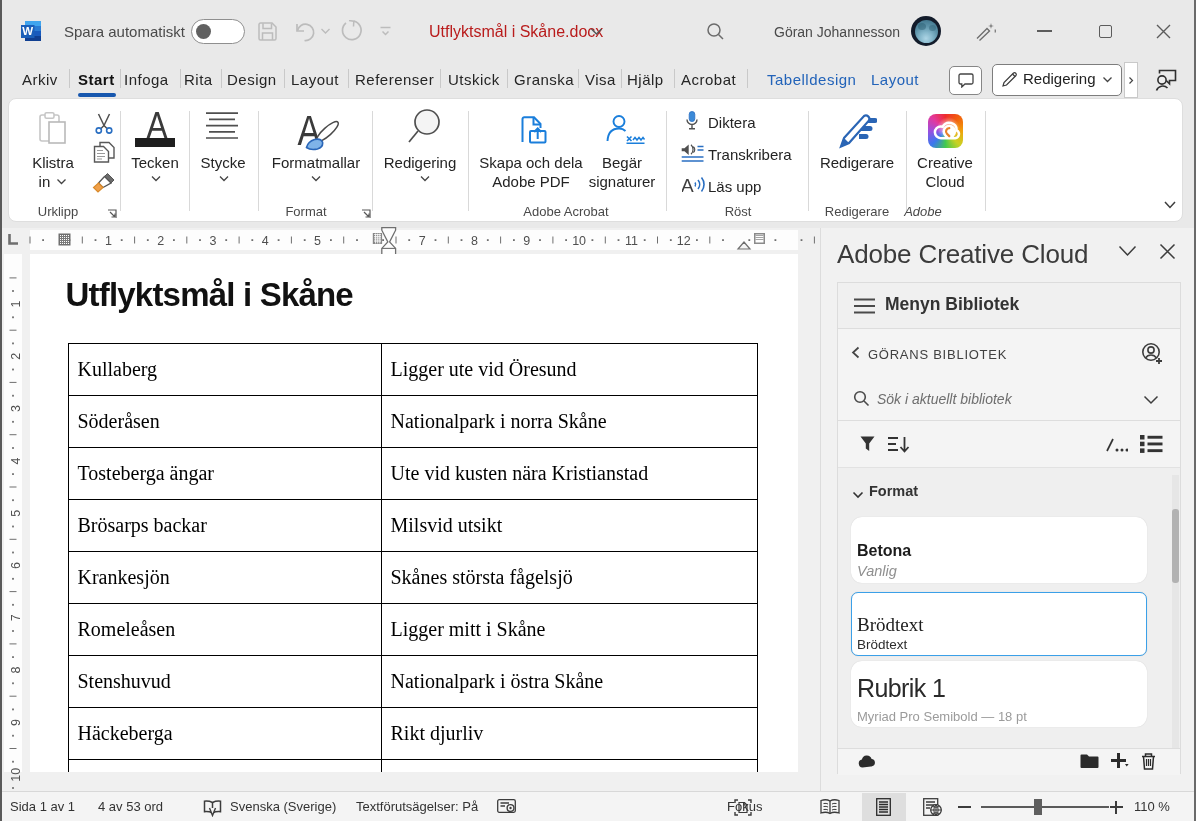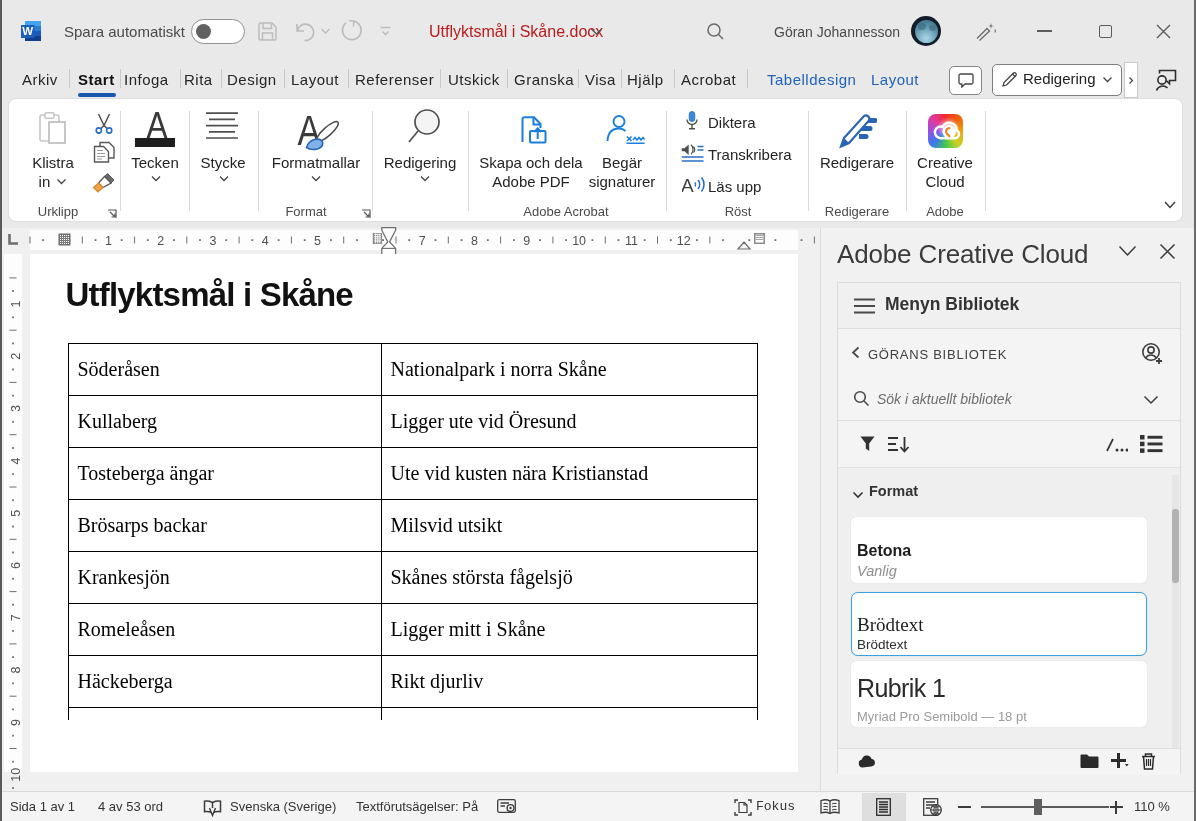--- a/index.html
+++ b/index.html
@@ -19,21 +19,21 @@
 
 #canvas{position:absolute;left:0;top:228px;width:820px;height:563px;background:#f0f0f0;}
 #page{position:absolute;left:30px;top:26px;width:768px;height:518px;background:#ffffff;}
 #doctitle{position:absolute;left:35.5px;top:23px;font-size:33px;font-weight:bold;color:#111;letter-spacing:-0.8px;line-height:36px;}
 table.doc{border-collapse:collapse;position:absolute;left:37.5px;top:88.6px;}
 table.doc td{border:1.4px solid #000;width:313px;height:52px;font-family:"Liberation Serif",serif;font-size:20px;color:#000;padding:0 0 0 9px;vertical-align:middle;}
 table.doc td.c2{width:376px;}
 
 #panel{position:absolute;left:820px;top:228px;width:376px;height:563px;background:#f1f1f1;border-left:1px solid #dcdcdc;}
 #panelbox{position:absolute;left:16px;top:54px;width:344px;height:492px;background:#f4f4f4;border:1px solid #dcdcdc;}
-.pcard{position:absolute;left:13px;width:296px;background:#fff;border-radius:5px;box-shadow:0 0 1px rgba(0,0,0,.18);}
+.pcard{position:absolute;left:13px;width:296px;background:#fff;border-radius:11px;box-shadow:0 0 1px rgba(0,0,0,.18);}
 
 #statusbar{position:absolute;left:0;top:791px;width:1196px;height:30px;background:#f4f4f4;border-top:1px solid #d8d8d8;font-size:13px;color:#333;}
 #statusbar .it{position:absolute;top:0;height:29px;line-height:29px;text-align:right;}
 #leftedge{position:absolute;left:0;top:0;width:2px;height:821px;background:#5a5a5a;z-index:50;}
 svg{display:block;}
 </style></head>
 <body>
 <div id="app">
   <div id="titlebar">
 
@@ -290,21 +290,21 @@
     <div class="rlabel" style="left:798px;top:105px;width:100px;">Redigerare</div>
     <div class="rsep" style="left:897px"></div>
 
     <div class="abs" style="left:919px;top:15px;width:35px;height:34px;border-radius:8px;background:radial-gradient(circle at 58% 42%, rgba(255,255,255,0.75) 6%, rgba(255,255,255,0) 40%), conic-gradient(from 0deg at 50% 50%, #ee2c2c 0deg, #f2600d 45deg, #f0a20c 90deg, #cad223 135deg, #42c94f 180deg, #3a78ee 225deg, #9a4fe0 270deg, #e3389d 315deg, #ee2c2c 360deg);"></div>
     <svg class="abs" style="left:919px;top:15px" width="35" height="34" viewBox="0 0 35 34">
       <circle cx="21.3" cy="17.5" r="6.8" fill="#fff"></circle>
       <path d="M12.8 24.2 a5.9 5.9 0 0 1 0 -11.8 a7.6 7.6 0 0 1 2 0.28 a7.4 7.4 0 0 1 13.9 3.6 a4.2 4.2 0 0 1 -1.5 7.9 Z" fill="none" stroke="#fff" stroke-width="2.5"></path>
       <path d="M21.3 14.2 a3.3 3.3 0 0 0 -2.33 5.63 l2.33 2.3" fill="none" stroke="#e8832a" stroke-width="2.2" stroke-linecap="round"></path>
     </svg>
     <div class="blabel" style="left:886px;top:54px;width:100px;">Creative<br>Cloud</div>
-    <div class="rlabel" style="left:886px;top:105px;width:100px;">Adobe</div>
+    <div class="rlabel" style="left:864px;top:105px;width:100px;font-style:italic;">Adobe</div>
     <div class="rsep" style="left:976px"></div>
     <svg class="abs" style="left:1154px;top:101px" width="14" height="10" viewBox="0 0 14 10" fill="none" stroke="#3d3d3d" stroke-width="1.5">
           <path d="M2 2 L7 7.5 L12 2"></path>
         </svg>
   </div>
     </div>
   <div id="canvas">
 
     <div class="abs" style="left:30px;top:2px;width:768px;height:20px;background:#fdfdfd;"></div>
     <svg class="abs" style="left:0;top:0px" width="820" height="24" viewBox="0 0 820 24" id="hruler">
@@ -438,42 +438,46 @@
       <rect x="5.5" y="494.0" width="7" height="1" fill="#6f6f6f"></rect>
       <rect x="8.1" y="506.8" width="1.8" height="1.8" fill="#6f6f6f"></rect>
       <text x="9" y="520.7" font-size="12.5" fill="#4f4f4f" text-anchor="middle" font-family="Liberation Sans" transform="rotate(-90 9 520.7)" dominant-baseline="middle" dy="4">10</text>
       <rect x="8.1" y="533.1" width="1.8" height="1.8" fill="#6f6f6f"></rect>
       </svg>
     <div id="page">
       <div id="doctitle">Utflyktsmål i Skåne</div>
       <table class="doc">
         <tbody>
             <tr>
+              <td>Kullaberg</td>
+              <td class="c2">Ligger ute vid Öresund</td>
+            </tr>
+        <tr>
               <td>Söderåsen</td>
               <td class="c2">Nationalpark i norra Skåne</td>
             </tr>
         <tr>
-              <td>Kullaberg</td>
-              <td class="c2">Ligger ute vid Öresund</td>
-            </tr>
-        <tr>
               <td>Tosteberga ängar</td>
               <td class="c2">Ute vid kusten nära Kristianstad</td>
             </tr>
         <tr>
               <td>Brösarps backar</td>
               <td class="c2">Milsvid utsikt</td>
             </tr>
         <tr>
               <td>Krankesjön</td>
               <td class="c2">Skånes största fågelsjö</td>
             </tr>
         <tr>
               <td>Romeleåsen</td>
               <td class="c2">Ligger mitt i Skåne</td>
+            </tr>
+        <tr>
+              <td>Stenshuvud</td>
+              <td class="c2">Nationalpark i östra Skåne</td>
             </tr>
         <tr>
               <td>Häckeberga</td>
               <td class="c2">Rikt djurliv</td>
             </tr>
         <tr>
               <td style="border-bottom:none;height:13px;"></td>
               <td class="c2" style="border-bottom:none;height:13px;"></td>
             </tr>
       </tbody>
@@ -591,21 +595,21 @@
       <path d="M3.5 4 H12 M3.5 7 H8"></path>
       <circle cx="13.5" cy="9" r="3.4"></circle>
       <circle cx="13.5" cy="9" r="1.2" fill="#3c3c3c" stroke="none"></circle>
     </svg>
 
     <svg class="abs" style="left:734px;top:7px" width="18" height="17" viewBox="0 0 18 17" fill="none" stroke="#3c3c3c" stroke-width="1.4">
       <path d="M1 4 V1 H4 M14 1 H17 V4 M17 13 V16 H14 M4 16 H1 V13"></path>
       <path d="M5 3.5 H10.5 L13 6 V13.5 H5 Z" stroke-width="1.2"></path>
       <path d="M10 3.5 V6 H13" stroke-width="1.2"></path>
     </svg>
-    <div class="it" style="left:756px;font-family:Liberation Mono, monospace;">Fokus</div>
+    <div class="it" style="left:727px;">Fokus</div>
     <svg class="abs" style="left:820px;top:7px" width="20" height="16" viewBox="0 0 20 16" fill="none" stroke="#3c3c3c" stroke-width="1.3">
       <path d="M10 2 C 7.5 0.5 4 0.5 1 1.5 V14 C 4 13 7.5 13 10 14.5 C 12.5 13 16 13 19 14 V1.5 C 16 0.5 12.5 0.5 10 2 Z"></path>
       <path d="M10 2 V14.5"></path>
       <path d="M3.5 4.5 Q6.5 4 8 5 M3.5 7.5 Q6.5 7 8 8 M3.5 10.5 Q6.5 10 8 11 M12 5 Q13.5 4 16.5 4.5 M12 8 Q13.5 7 16.5 7.5 M12 11 Q13.5 10 16.5 10.5" stroke-width="1"></path>
     </svg>
     <div class="abs" style="left:862px;top:1px;width:44px;height:28px;background:#dedede;"></div>
     <svg class="abs" style="left:876px;top:6px" width="15" height="18" viewBox="0 0 15 18" fill="none" stroke="#2b2b2b" stroke-width="1.3">
       <rect x="0.7" y="0.7" width="13.6" height="16.6"></rect>
       <path d="M3 4 H12 M3 6.5 H12 M3 9 H12 M3 11.5 H12 M3 14 H12" stroke-width="1.6"></path>
     </svg>

